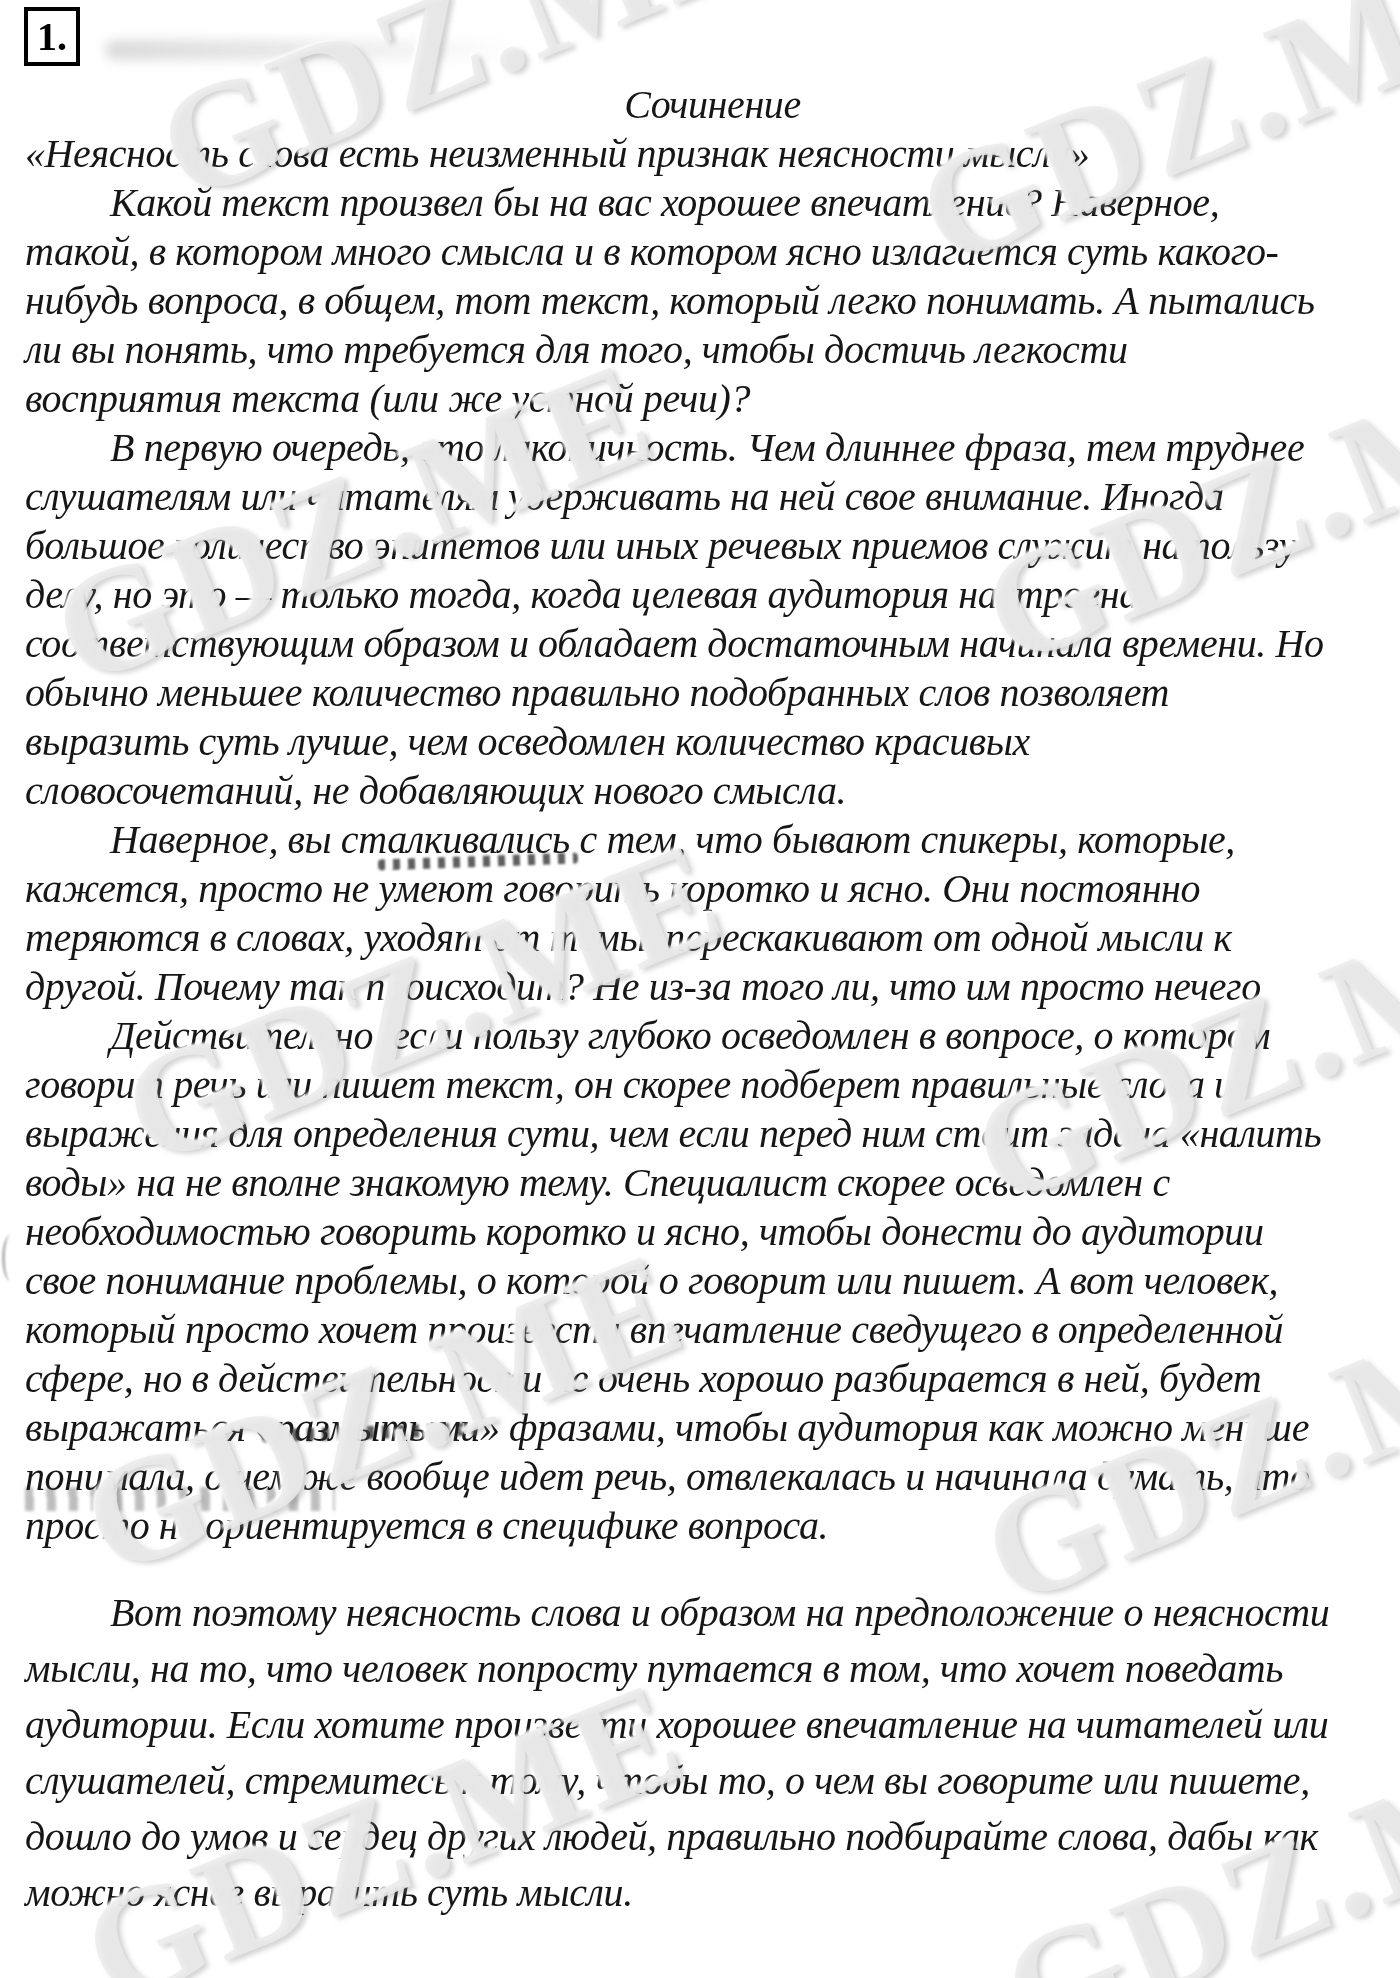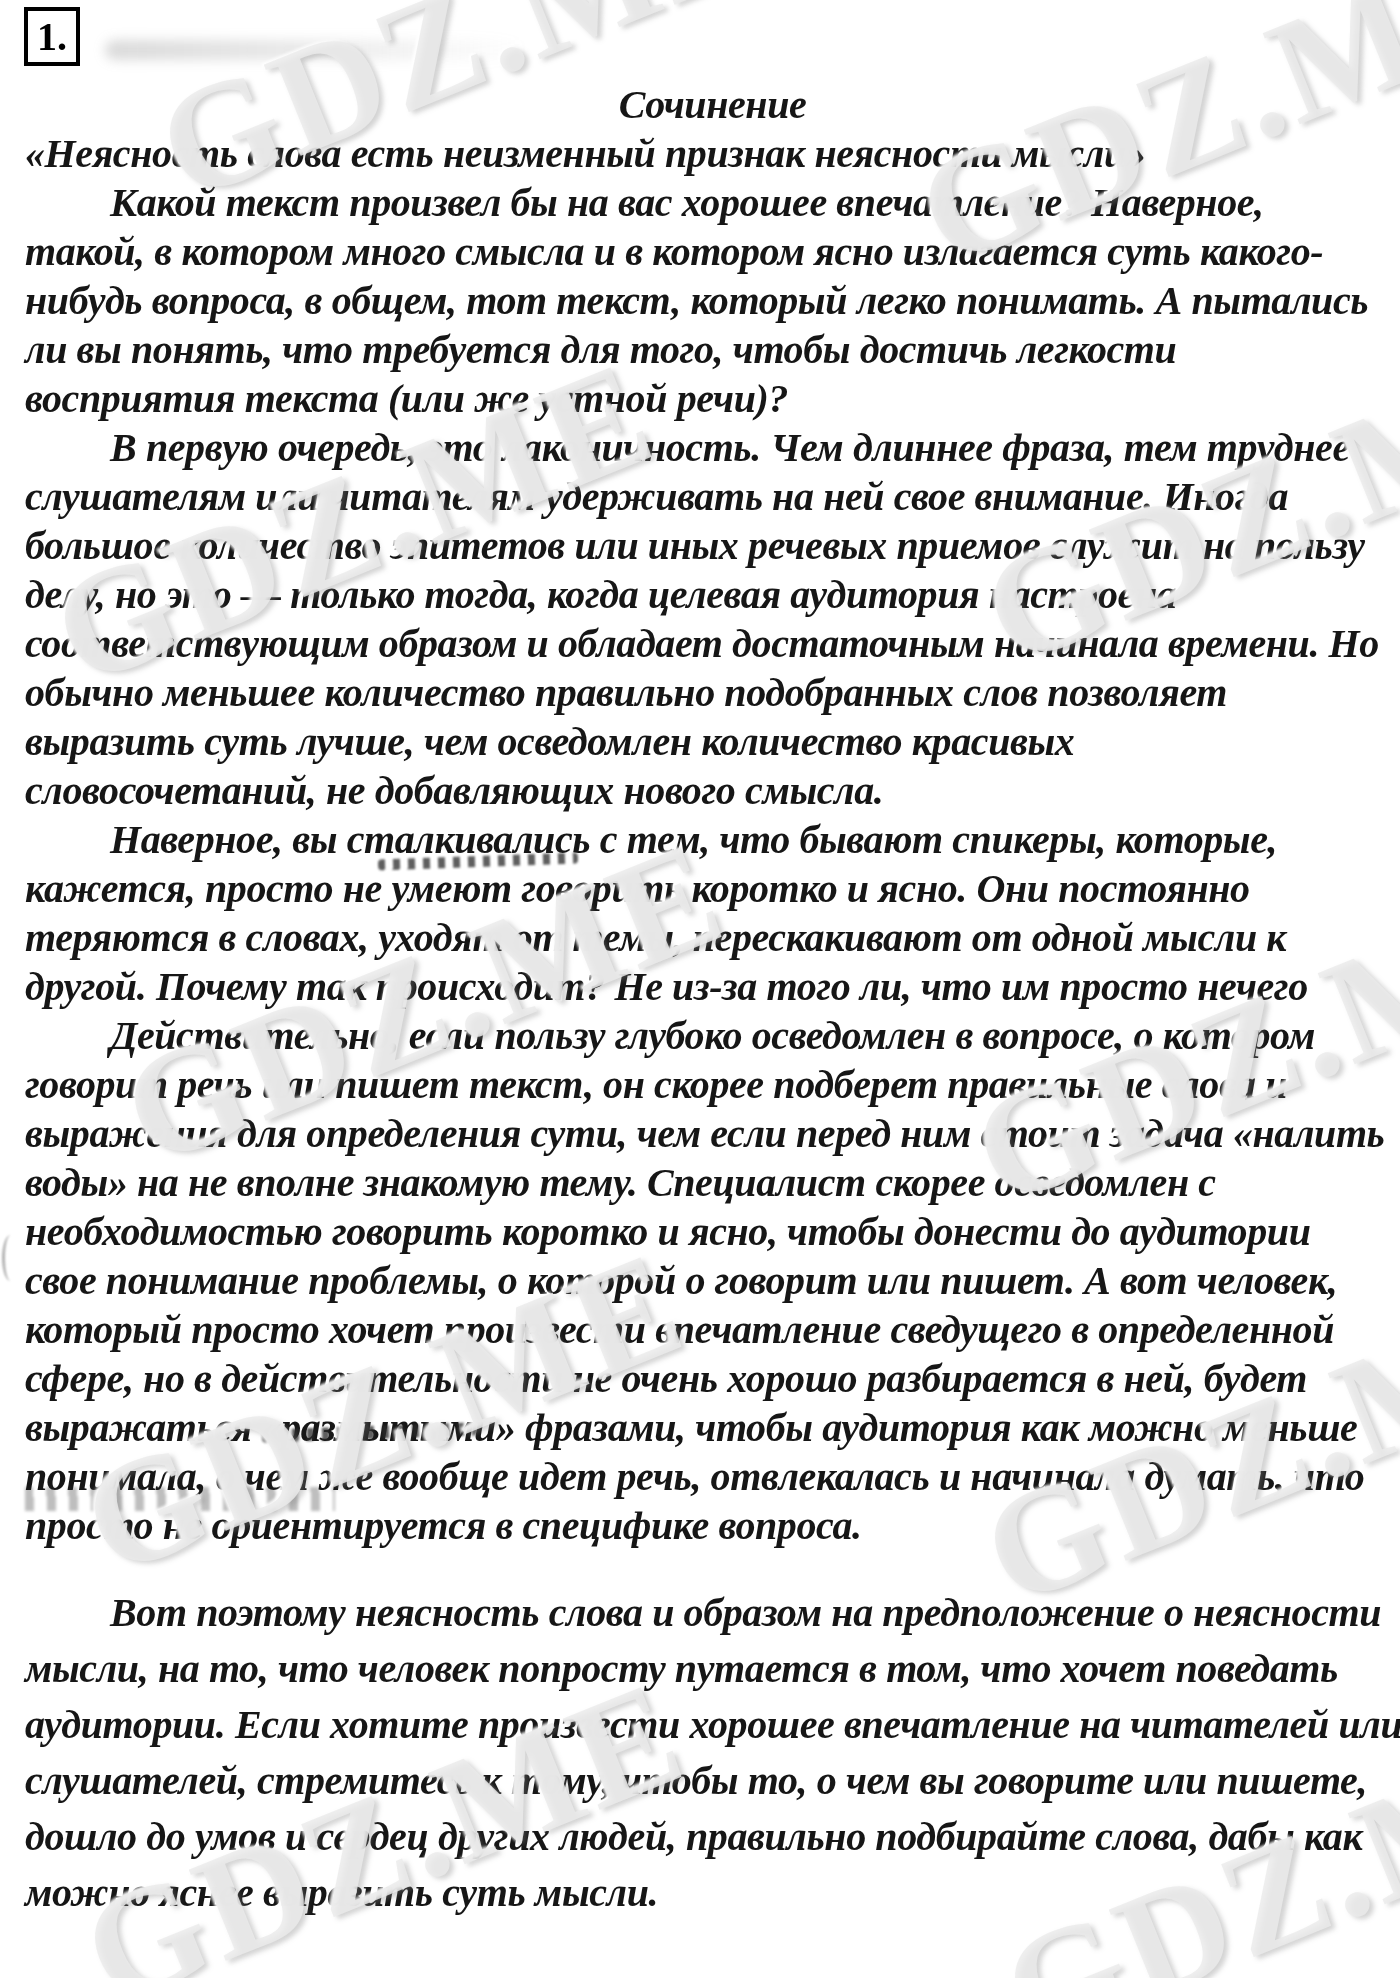--- a/index.html
+++ b/index.html
@@ -21,21 +21,21 @@
   .smudge-top {
     position:absolute; left:105px; top:40px; width:420px; height:20px;
     background:linear-gradient(90deg, rgba(120,120,120,0.28), rgba(150,150,150,0.18) 55%, rgba(170,170,170,0) 100%);
     filter:blur(6px); border-radius:10px; z-index:2;
   }
 
   
   .content { position:absolute; left:25px; top:80px; width:1375px; z-index:1; }
   .line {
     white-space:nowrap; font-style:italic; font-size:40px;
-    line-height:49px; height:49px; color:#161616; letter-spacing:-0.4px;font-weight:bold;
+    line-height:49px; height:49px; color:#161616; letter-spacing:-0.4px;
   }
   .title-line    { text-align:center; }
   .epigraph-line { text-align:left; }
   .paragraph .body-line:first-child { text-indent:85px; }
   .p-last { margin-top:35px; }
   .p-last .body-line { line-height:56px; height:56px; }
 
   
   .wm-layer { position:absolute; inset:0; z-index:5; pointer-events:none; }
   .wm {

